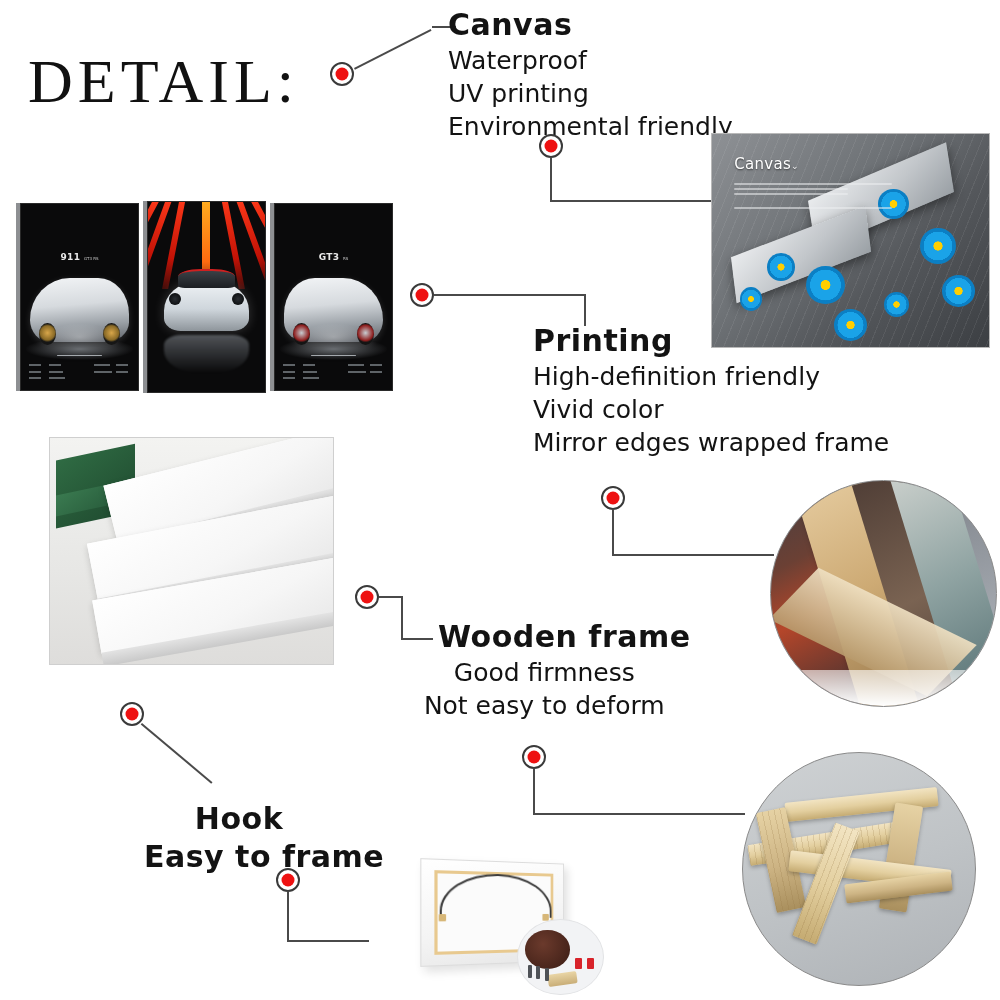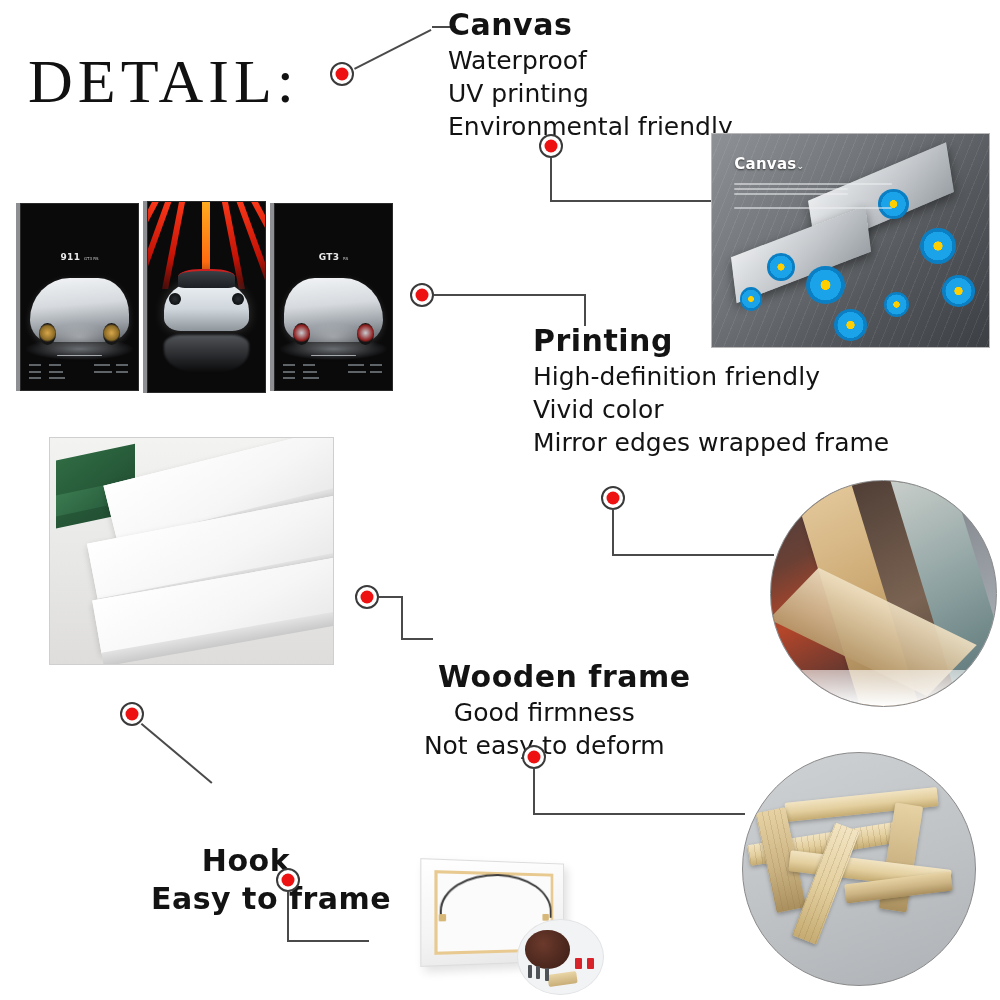--- a/index.html
+++ b/index.html
@@ -130,21 +130,21 @@
   .fl-panel{
     position:absolute;background:linear-gradient(150deg,#e9ebed 0%,#c2c6ca 55%,#9aa0a5 100%);
     box-shadow:0 4px 10px rgba(0,0,0,.45);
   }
   .fl-p1{left:34%;top:18%;width:54%;height:23%;transform:rotate(-23deg) skewX(-14deg);}
   .fl-p2{left:6%;top:46%;width:52%;height:21%;transform:rotate(-21deg) skewX(-14deg);}
   .flower{position:absolute;border-radius:50%;
     background:radial-gradient(circle at 50% 50%,#ffcf00 0 17%,#1aa3e8 19% 56%,#0b7fc4 57% 100%);}
   .fl-label{
     position:absolute;left:8%;top:10%;color:#ffffff;
-    font-size:15px;font-weight:bold;letter-spacing:.3px;
+    font-size:15px;font-weight:normal;letter-spacing:.3px;
     text-shadow:0 1px 2px rgba(0,0,0,.6);
   }
   .fl-chev{font-size:9px;opacity:.85;}
   .fl-caption{position:absolute;left:8%;top:23%;width:62%;}
   .fl-caption i{display:block;height:2px;margin-bottom:3px;
     background:rgba(236,238,240,.55);border-radius:1px;}
   .fl-caption i.mid{width:66%;}
   .fl-caption i.long{width:92%;}
 
   
@@ -265,33 +265,33 @@
   <div class="dot" style="left:601px;top:486px;"></div>
   <div class="ln lnv" style="left:612px;top:510px;height:46px;"></div>
   <div class="ln lnh" style="left:612px;top:554px;width:162px;"></div>
 
   <div class="dot" style="left:355px;top:585px;"></div>
   <div class="ln lnh" style="left:379px;top:596px;width:24px;"></div>
   <div class="ln lnv" style="left:401px;top:596px;height:44px;"></div>
   <div class="ln lnh" style="left:401px;top:638px;width:32px;"></div>
 
   <div class="blk center" style="left:398px;top:618px;">
-    <div class="hd" style="text-align:right;padding-left:40px;margin-top:40px;">Wooden frame</div>
+    <div class="hd" style="text-align:right;padding-left:40px;">Wooden frame</div>
     <div class="li">Good firmness</div>
     <div class="li">Not easy to deform</div>
   </div>
 
   <div class="dot" style="left:522px;top:745px;"></div>
   <div class="ln lnv" style="left:533px;top:769px;height:46px;"></div>
   <div class="ln lnh" style="left:533px;top:813px;width:212px;"></div>
 
   <div class="dot" style="left:120px;top:702px;"></div>
   <div class="diag" style="left:142px;top:723px;width:92px;transform:rotate(40deg);"></div>
 
-  <div class="blk center" style="left:151px;top:800px;width:190px;margin-top:42px;">
+  <div class="blk center" style="left:144px;top:800px;width:190px;">
     <div class="hd">Hook</div>
     <div class="hd">Easy to frame</div>
   </div>
 
   <div class="dot" style="left:276px;top:868px;"></div>
   <div class="ln lnv" style="left:287px;top:892px;height:50px;"></div>
   <div class="ln lnh" style="left:287px;top:940px;width:82px;"></div>
 
   <div class="posters">
 

